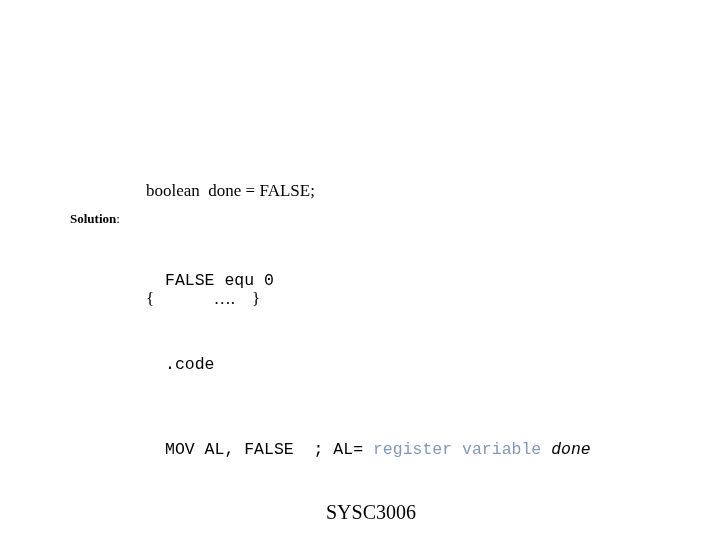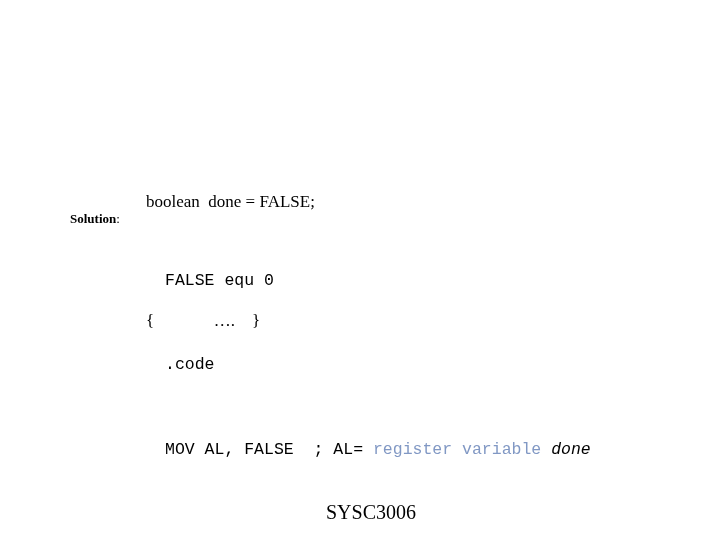--- a/index.html
+++ b/index.html
@@ -47,21 +47,20 @@
     left: 146px;
     top: 101px;
     font-size: 17px;
     line-height: 36px;
     font-family: "Liberation Serif", "DejaVu Serif", serif;
     color: #000000;
     white-space: pre;
   }
   .pseudo .line {
     height: 36px;
-    margin-top: 11px;
   }
 
   
   .solution-label {
     position: absolute;
     left: 70px;
     top: 211px;
     font-size: 13px;
     font-family: "Liberation Serif", "DejaVu Serif", serif;
   }

